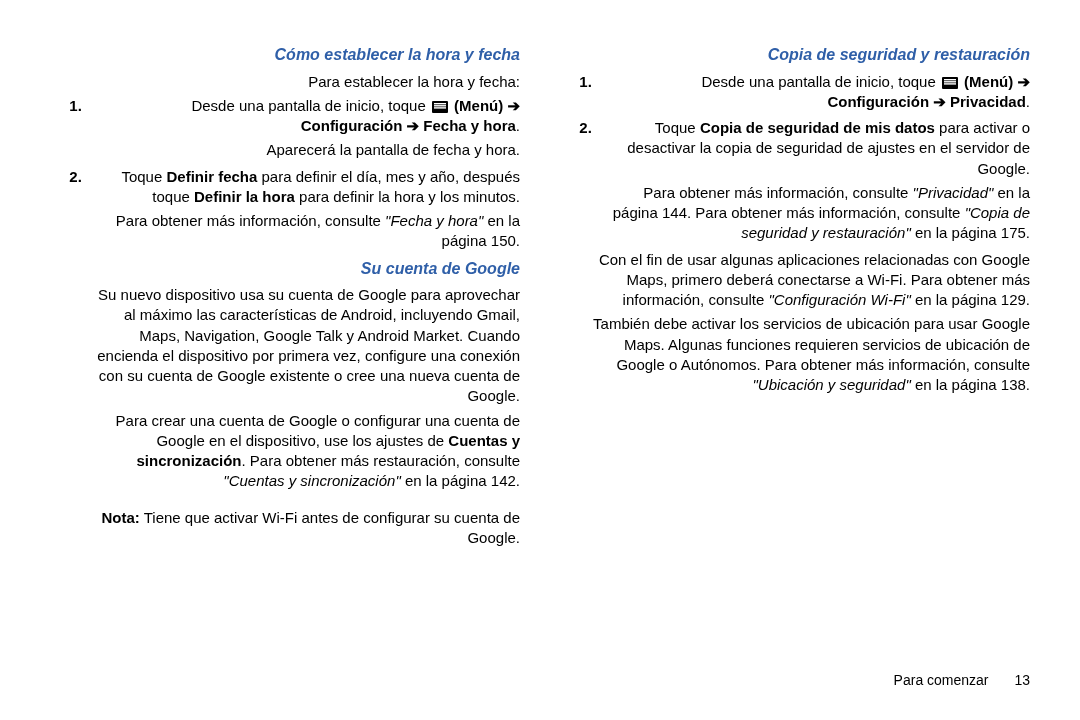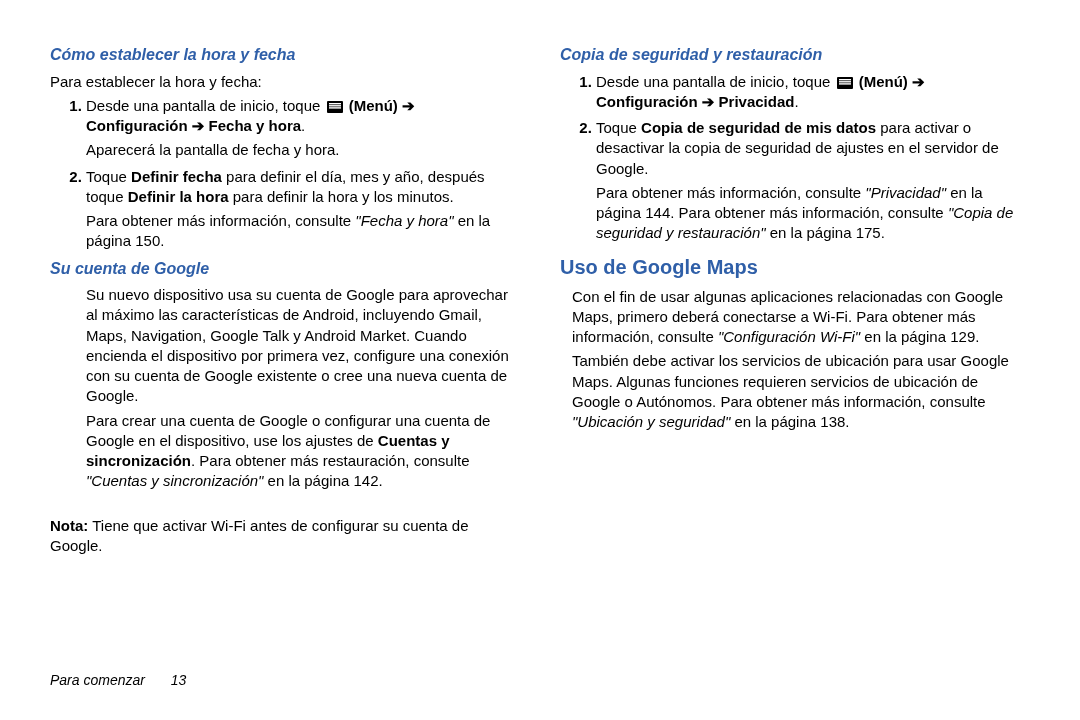--- a/index.html
+++ b/index.html
@@ -19,20 +19,21 @@
     display: flex;
     flex-direction: column;
   }
   .cols {
     flex: 1;
     display: flex;
     gap: 40px;
   }
   .col {
     flex: 1;
+    text-align: right;
   }
   .h3 {
     color: #2f5fa8;
     font-weight: bold;
     font-style: italic;
     font-size: 16px;
     margin: 4px 0 6px 0;
     font-family: Arial, Helvetica, sans-serif;
   }
   .h2 {
@@ -82,26 +83,26 @@
   .itq {
     font-style: italic;
   }
   .bold {
     font-weight: bold;
   }
   .sub {
     padding-left: 36px;
   }
   .note {
-    margin-top: 24px;
+    margin-top: 16px;
   }
   .footer {
+    text-align: right;
     font-size: 14px;
     padding-top: 10px;
-    font-style: italic;
   }
   .footer .pg {
     display: inline-block;
     margin-left: 22px;
   }
 </style>
 </head>
 <body>
 
 <div class="page">
@@ -146,21 +147,20 @@
           <span class="bold"> (Menú) ➔ Configuración ➔ Privacidad</span><span>.</span>
         </li>
         <li>
           <span>Toque </span><span class="bold">Copia de seguridad de mis datos</span><span> para activar o desactivar la copia de seguridad de ajustes en el servidor de Google.</span>
           <p>
             <span>Para obtener más información, consulte </span><span class="itq">"Privacidad"</span><span> en la página 144. Para obtener más información, consulte </span><span class="itq">"Copia de seguridad y restauración"</span><span> en la página 175.</span>
           </p>
         </li>
       </ol>
 
-      <div class="h2">Uso de Google Maps</div>
       <p class="sub" style="padding-left:12px;">
         <span>Con el fin de usar algunas aplicaciones relacionadas con Google Maps, primero deberá conectarse a Wi-Fi. Para obtener más información, consulte </span><span class="itq">"Configuración Wi-Fi"</span><span> en la página 129.</span>
       </p>
       <p class="sub" style="padding-left:12px;">
         <span>También debe activar los servicios de ubicación para usar Google Maps. Algunas funciones requieren servicios de ubicación de Google o Autónomos. Para obtener más información, consulte </span><span class="itq">"Ubicación y seguridad"</span><span> en la página 138.</span>
       </p>
     </div>
   </div>
 
   <div class="footer">

